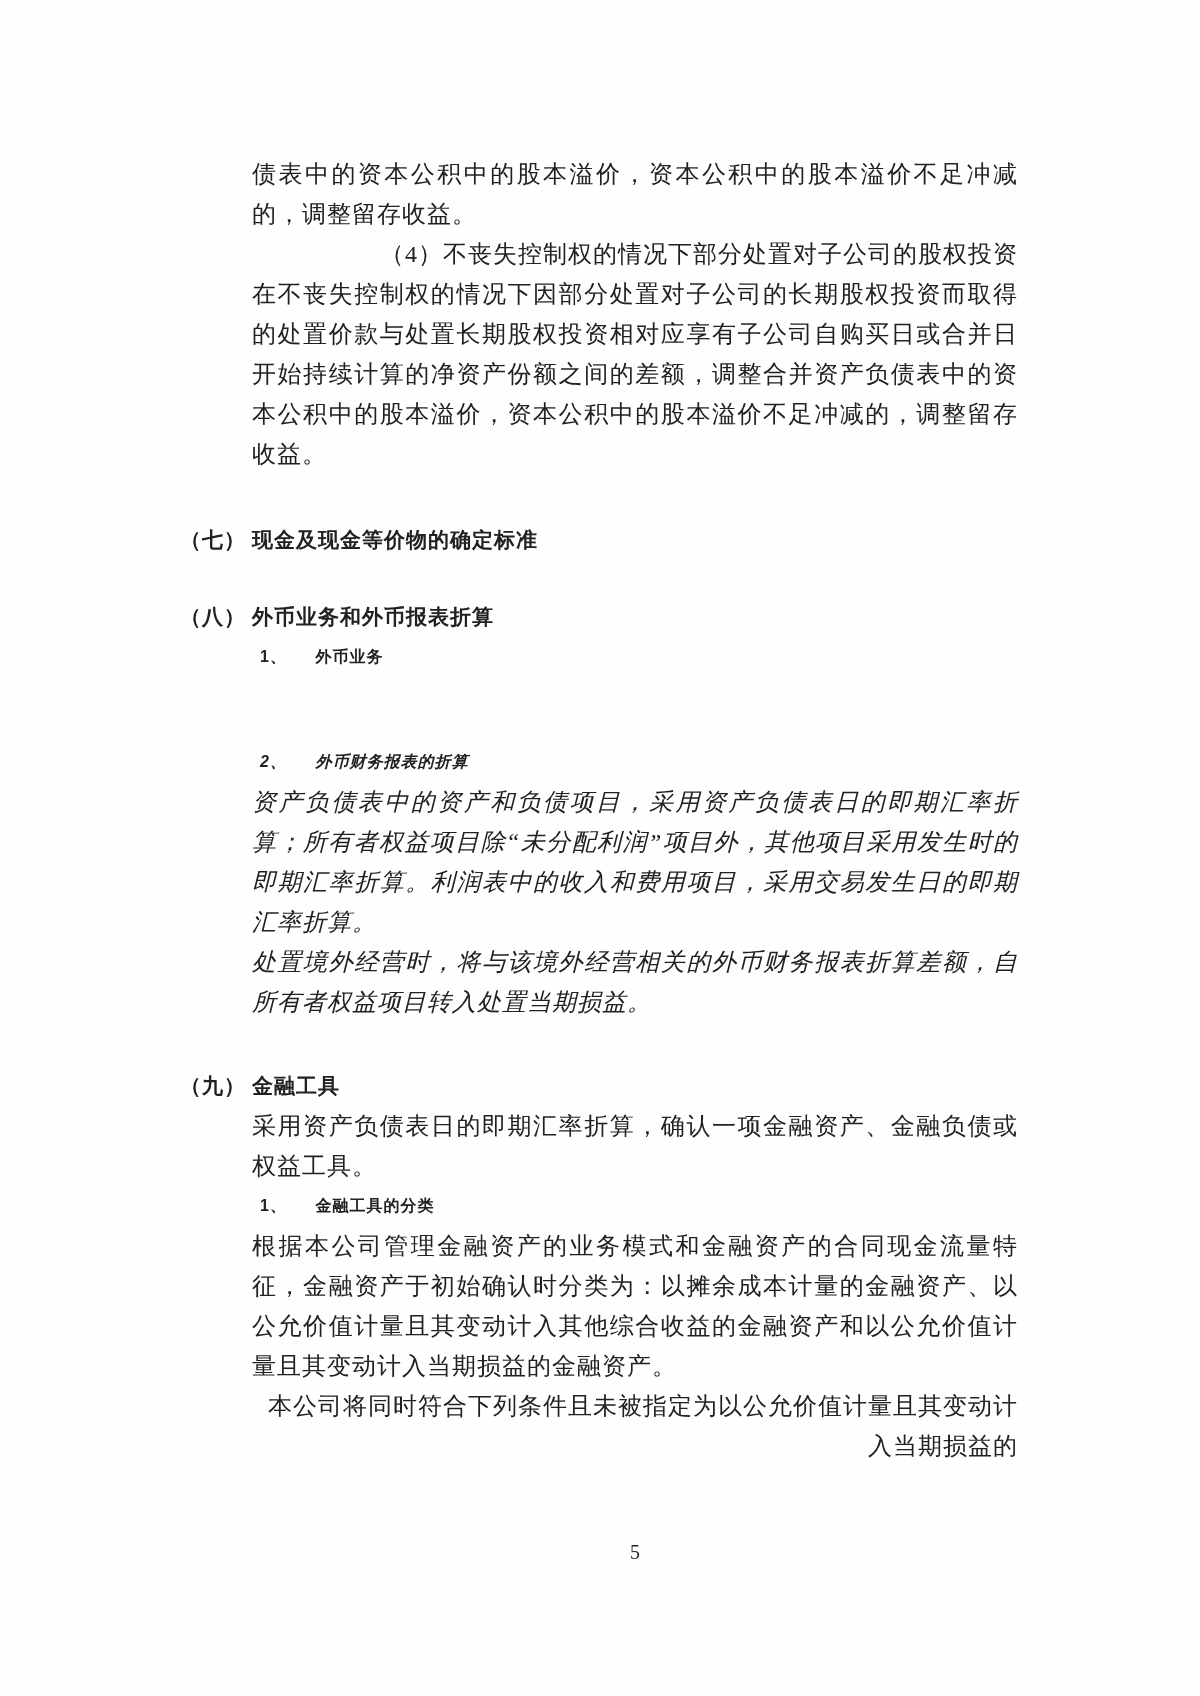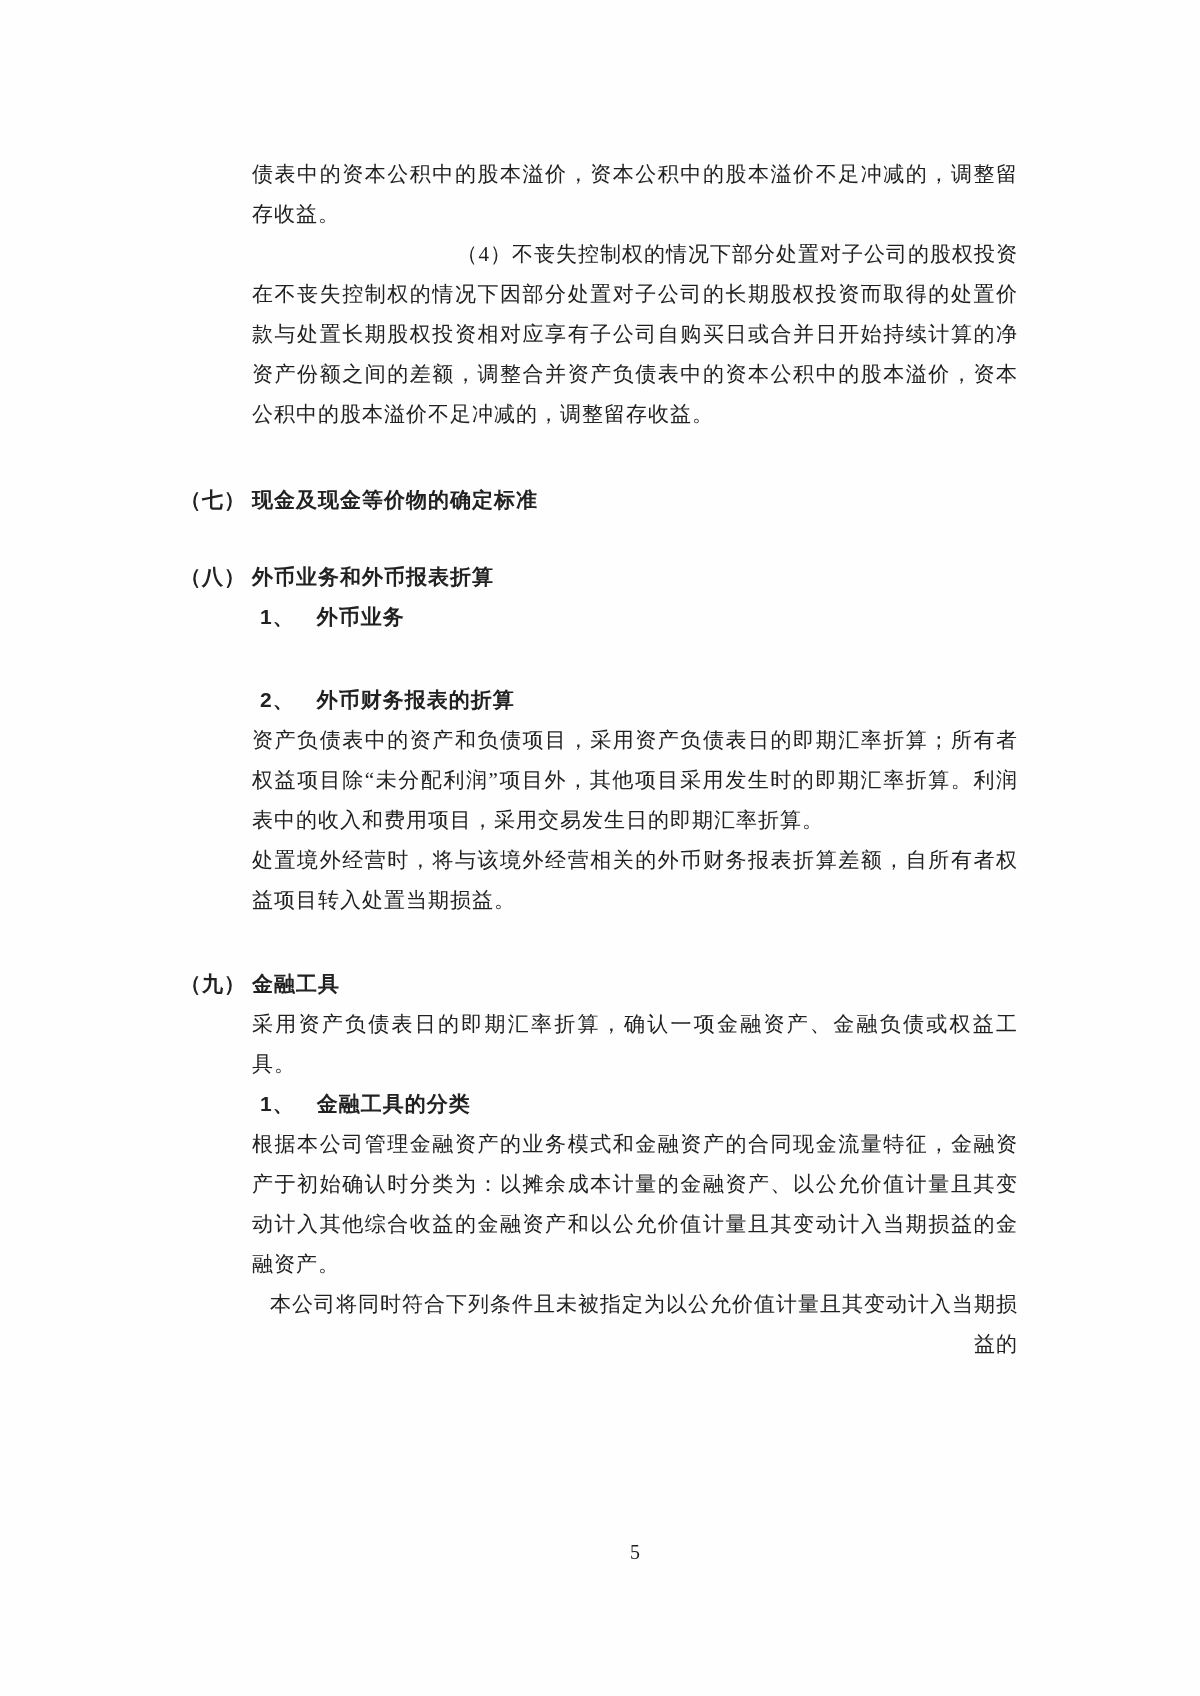--- a/index.html
+++ b/index.html
@@ -18,21 +18,21 @@
   .doc {
     position: absolute;
     left: 180px;
     top: 154px;
     width: 846px;
   }
   
   .para {
     margin: 0 0 0 72px;
     width: 766px;
-    font-size: 21px;
+    font-size: 24px;
     line-height: 40px;
     letter-spacing: 1px;
     text-align: justify;
   }
   .para.no-justify {
     text-align: right;
   }
   
   .heading-row {
     display: flex;
@@ -45,32 +45,32 @@
   }
   .section-label {
     flex: none;
     width: 72px;
   }
   
   .sub-heading {
     margin-left: 80px;
     font-family: "Liberation Sans", "DejaVu Sans", sans-serif;
     font-weight: bold;
-    font-size: 21px;
+    font-size: 16px;
     line-height: 40px;
     letter-spacing: 1px;
   }
   .sub-num {
     display: inline-block;
     width: 50px;
   }
   
   #section-7 { margin-top: 46px; }
   #section-8 { margin-top: 37px; }
-  #sub-8-2  { margin-top: 43px; }
+  #sub-8-2  { margin-top: 65px; font-style: italic; }
   #section-9 { margin-top: 44px; }
   .page-footer {
     position: absolute;
     left: 252px;
     top: 1532px;
     width: 766px;
     text-align: center;
     font-size: 20px;
     line-height: 40px;
     color: #212121;

